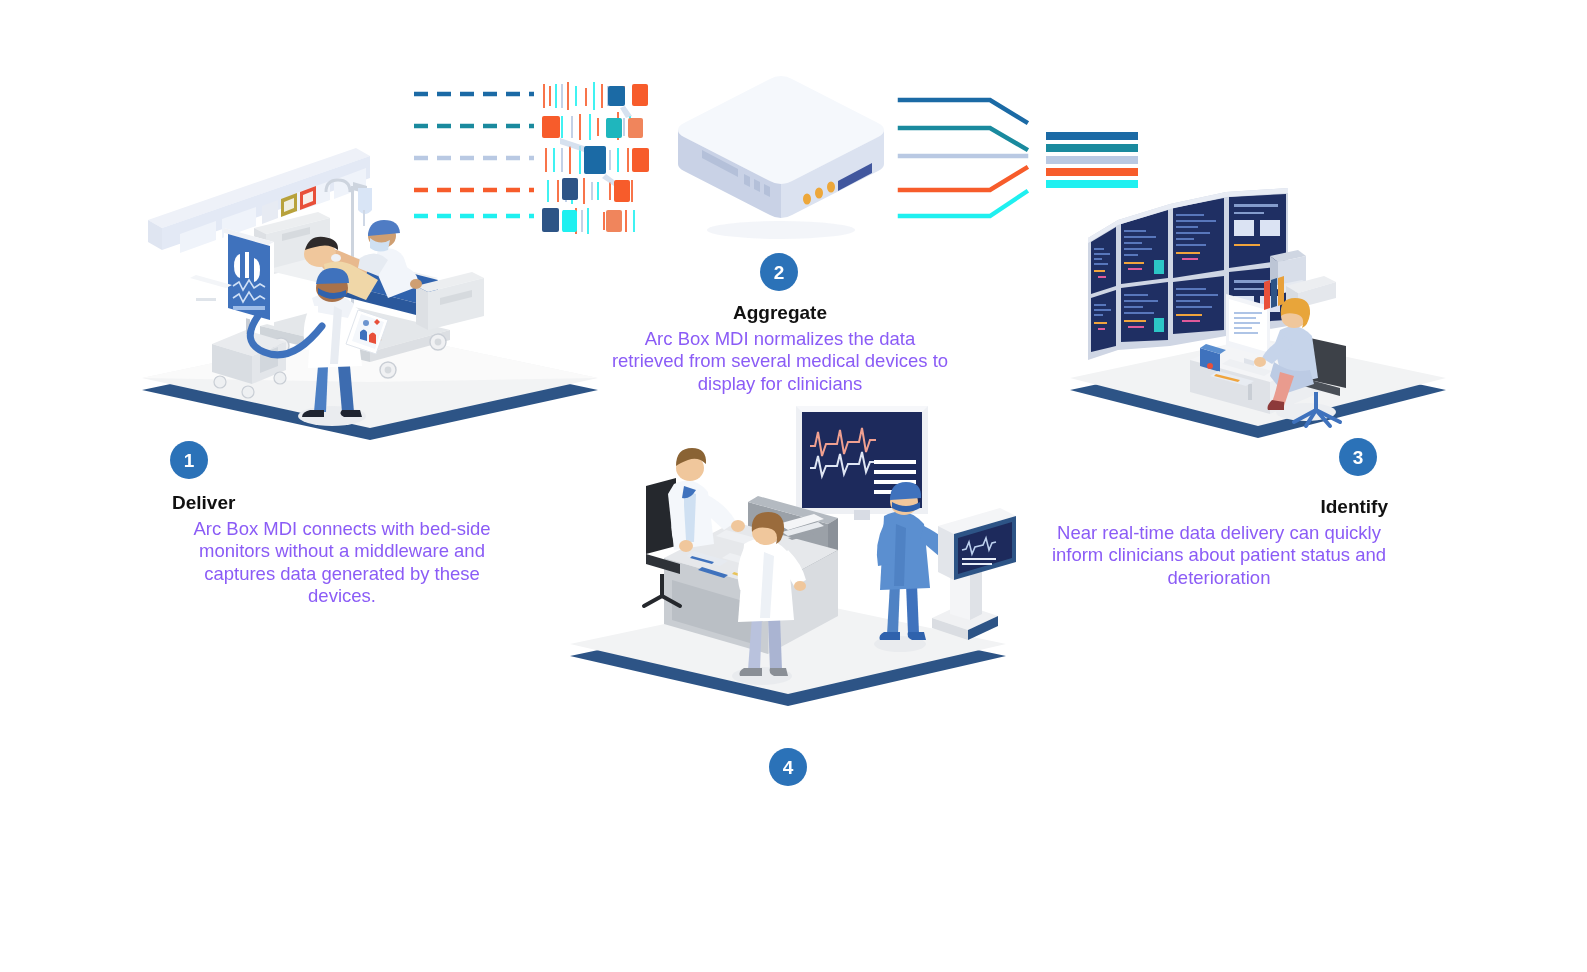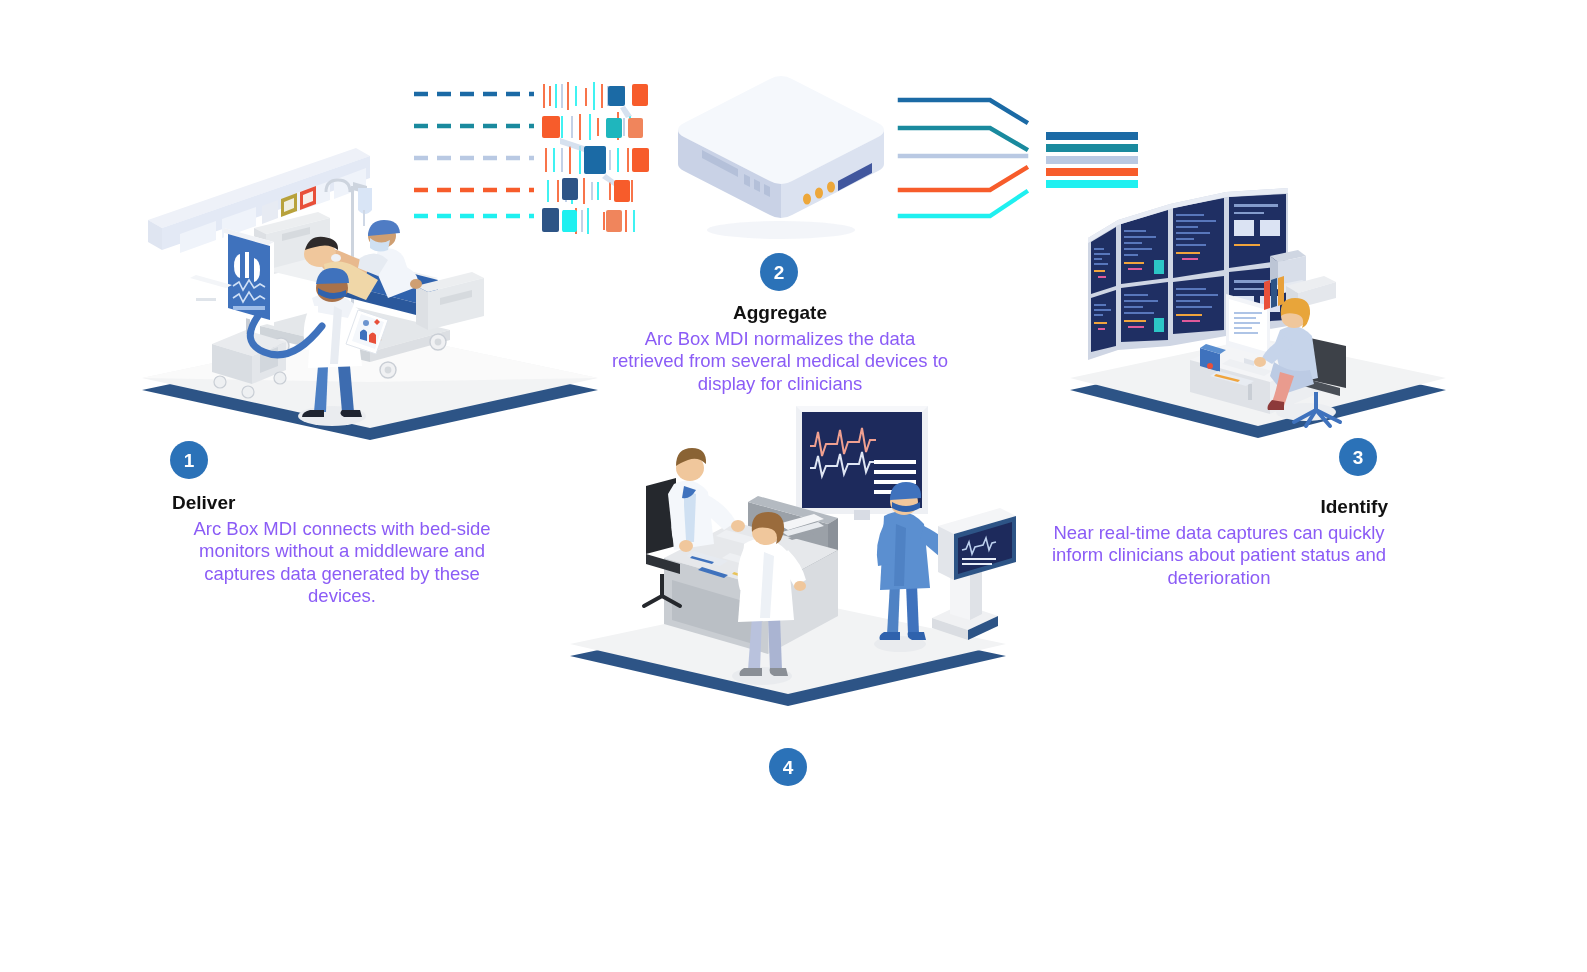--- a/index.html
+++ b/index.html
@@ -644,21 +644,21 @@
   <div class="caption ta-center" style="left:610px;top:300px;width:340px;">
     <div class="cap-title">Aggregate</div>
     <div class="cap-body">Arc Box MDI normalizes the data retrieved from several medical devices to display for clinicians</div>
   </div>
 
   <div class="badge" style="left: 1339px; top: 438px; background: rgb(43, 114, 184);">
     <span>3</span>
   </div>
   <div class="caption ta-right" style="left:1050px;top:494px;width:338px;">
     <div class="cap-title">Identify</div>
-    <div class="cap-body">Near real-time data captures can quickly inform clinicians about patient status and deterioration</div>
+    <div class="cap-body">Near real-time data delivery can quickly inform clinicians about patient status and deterioration</div>
   </div>
 
   <div class="badge" style="left: 769px; top: 748px; background: rgb(43, 114, 184);">
     <span>4</span>
   </div>
   <div class="caption ta-center" style="left:528px;top:799px;width:524px;">
   </div>
 
 </div>
 

